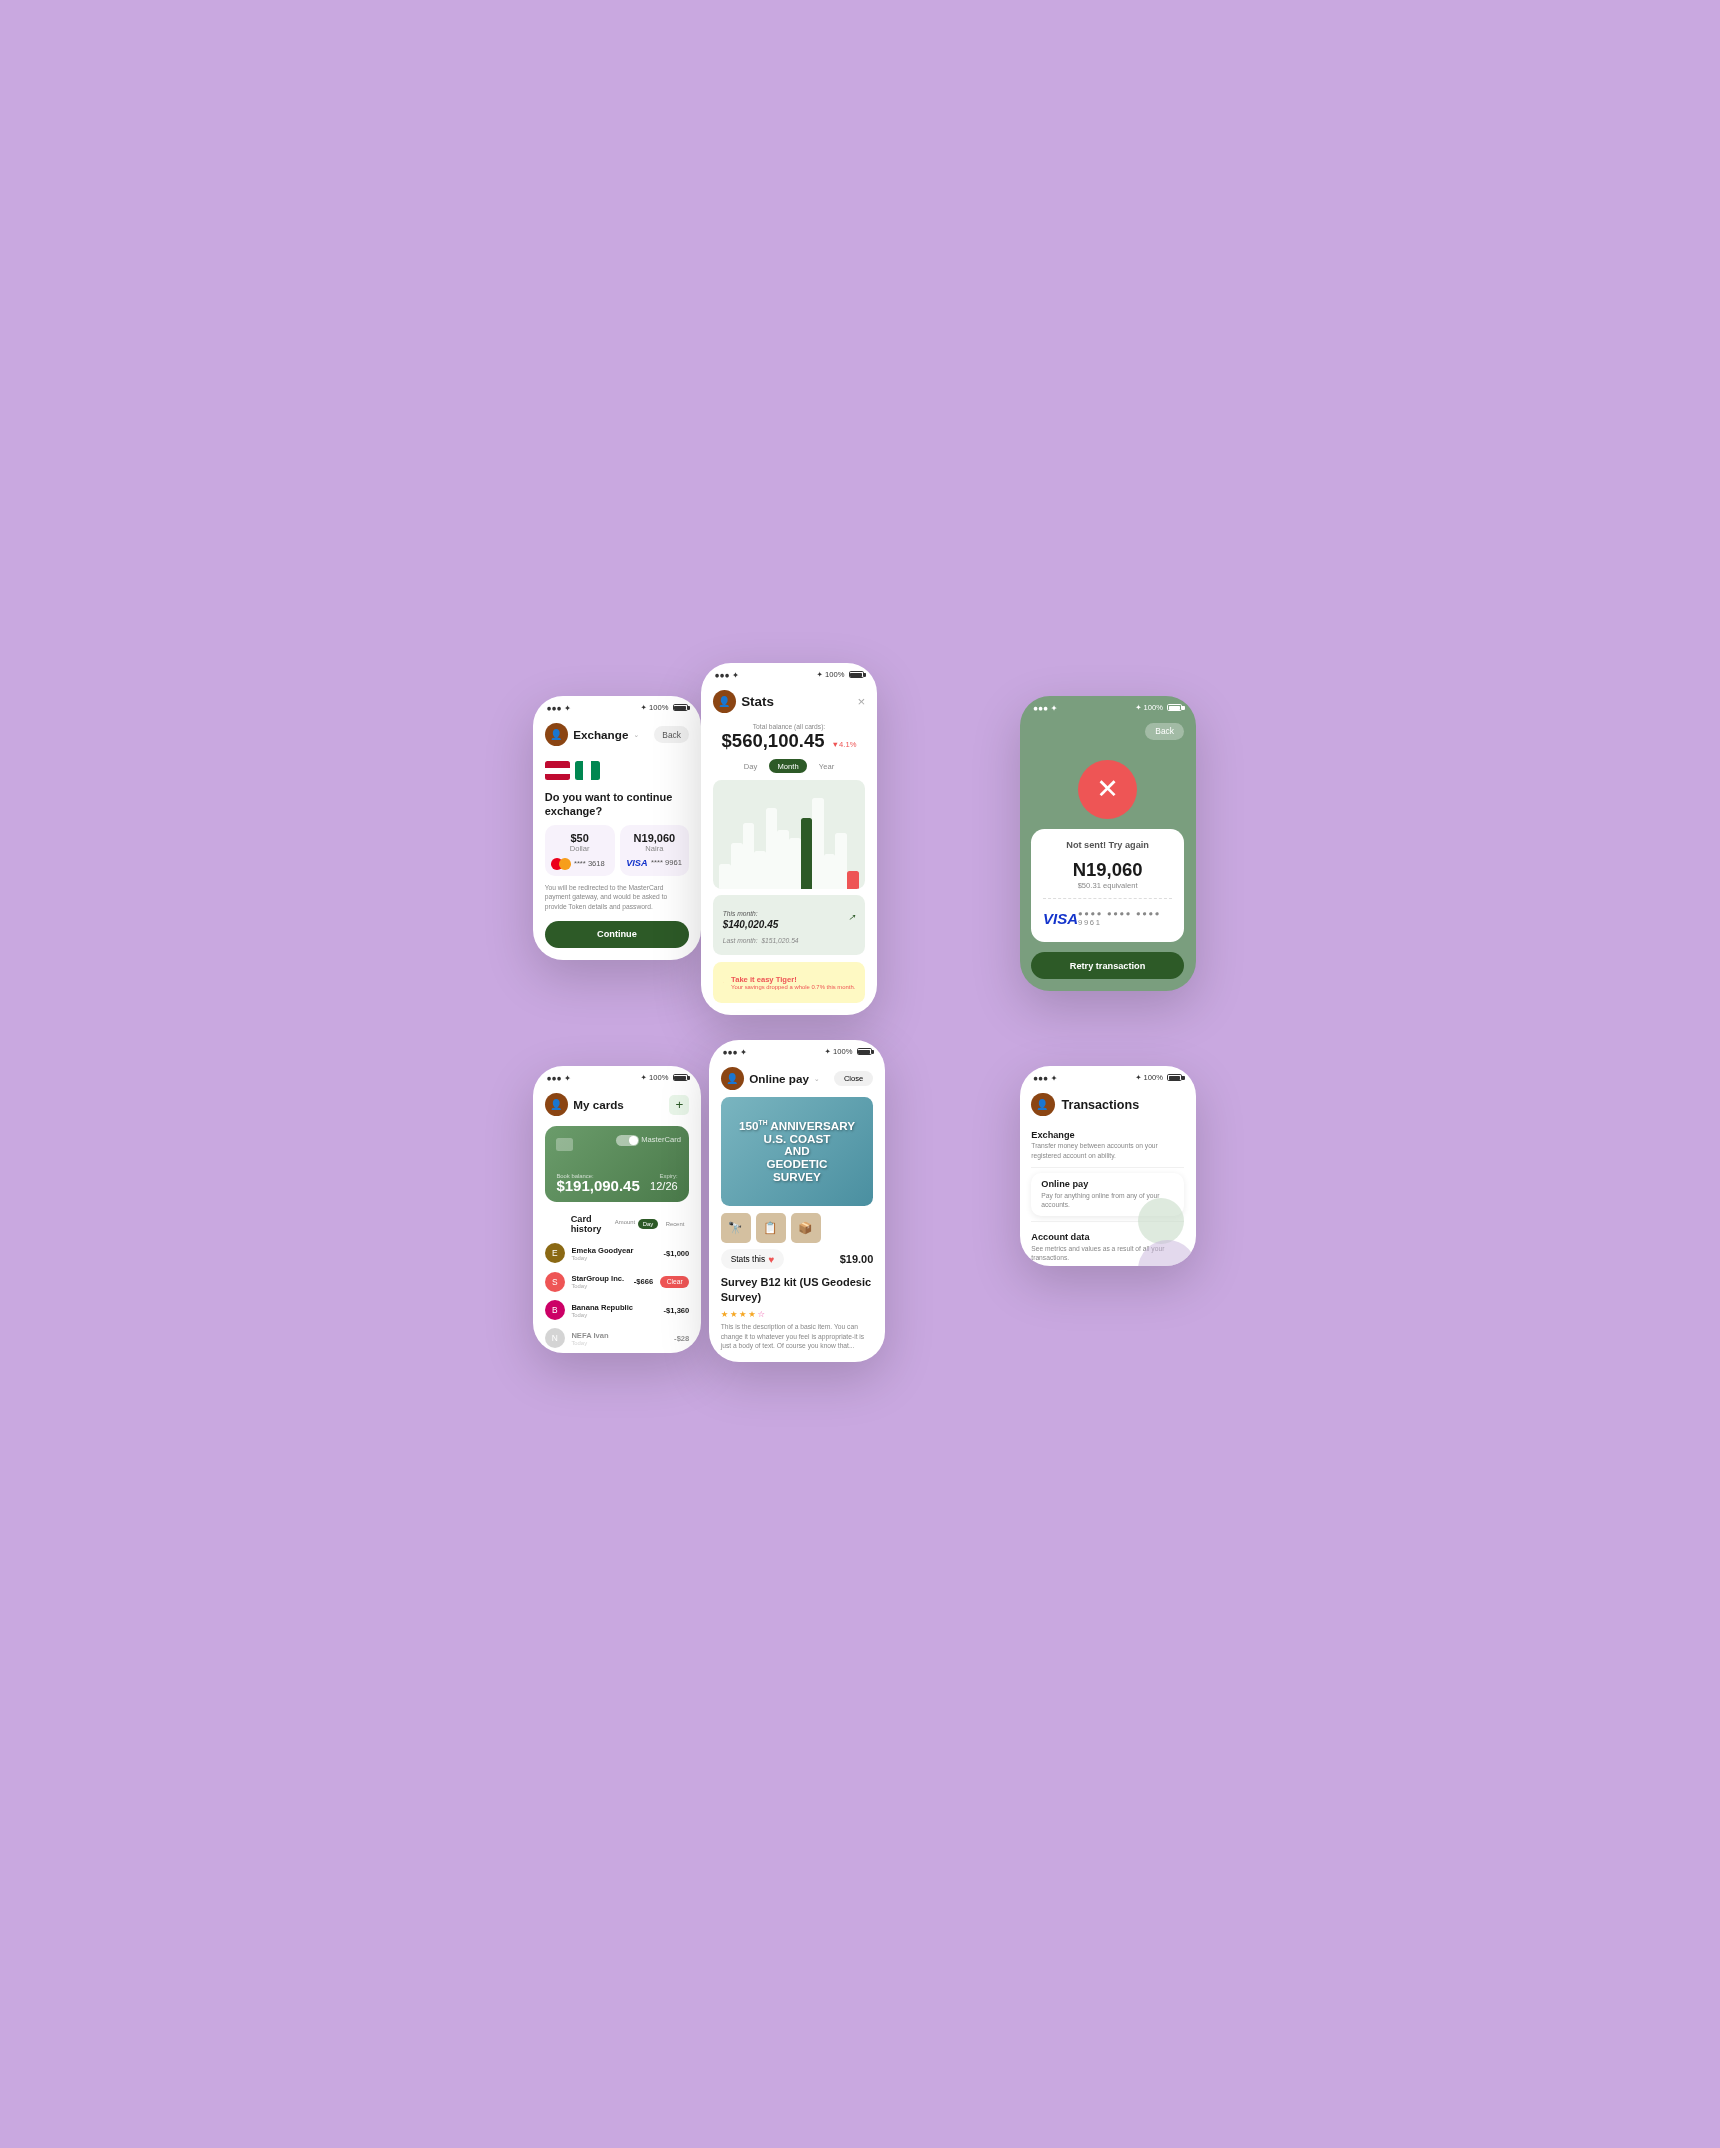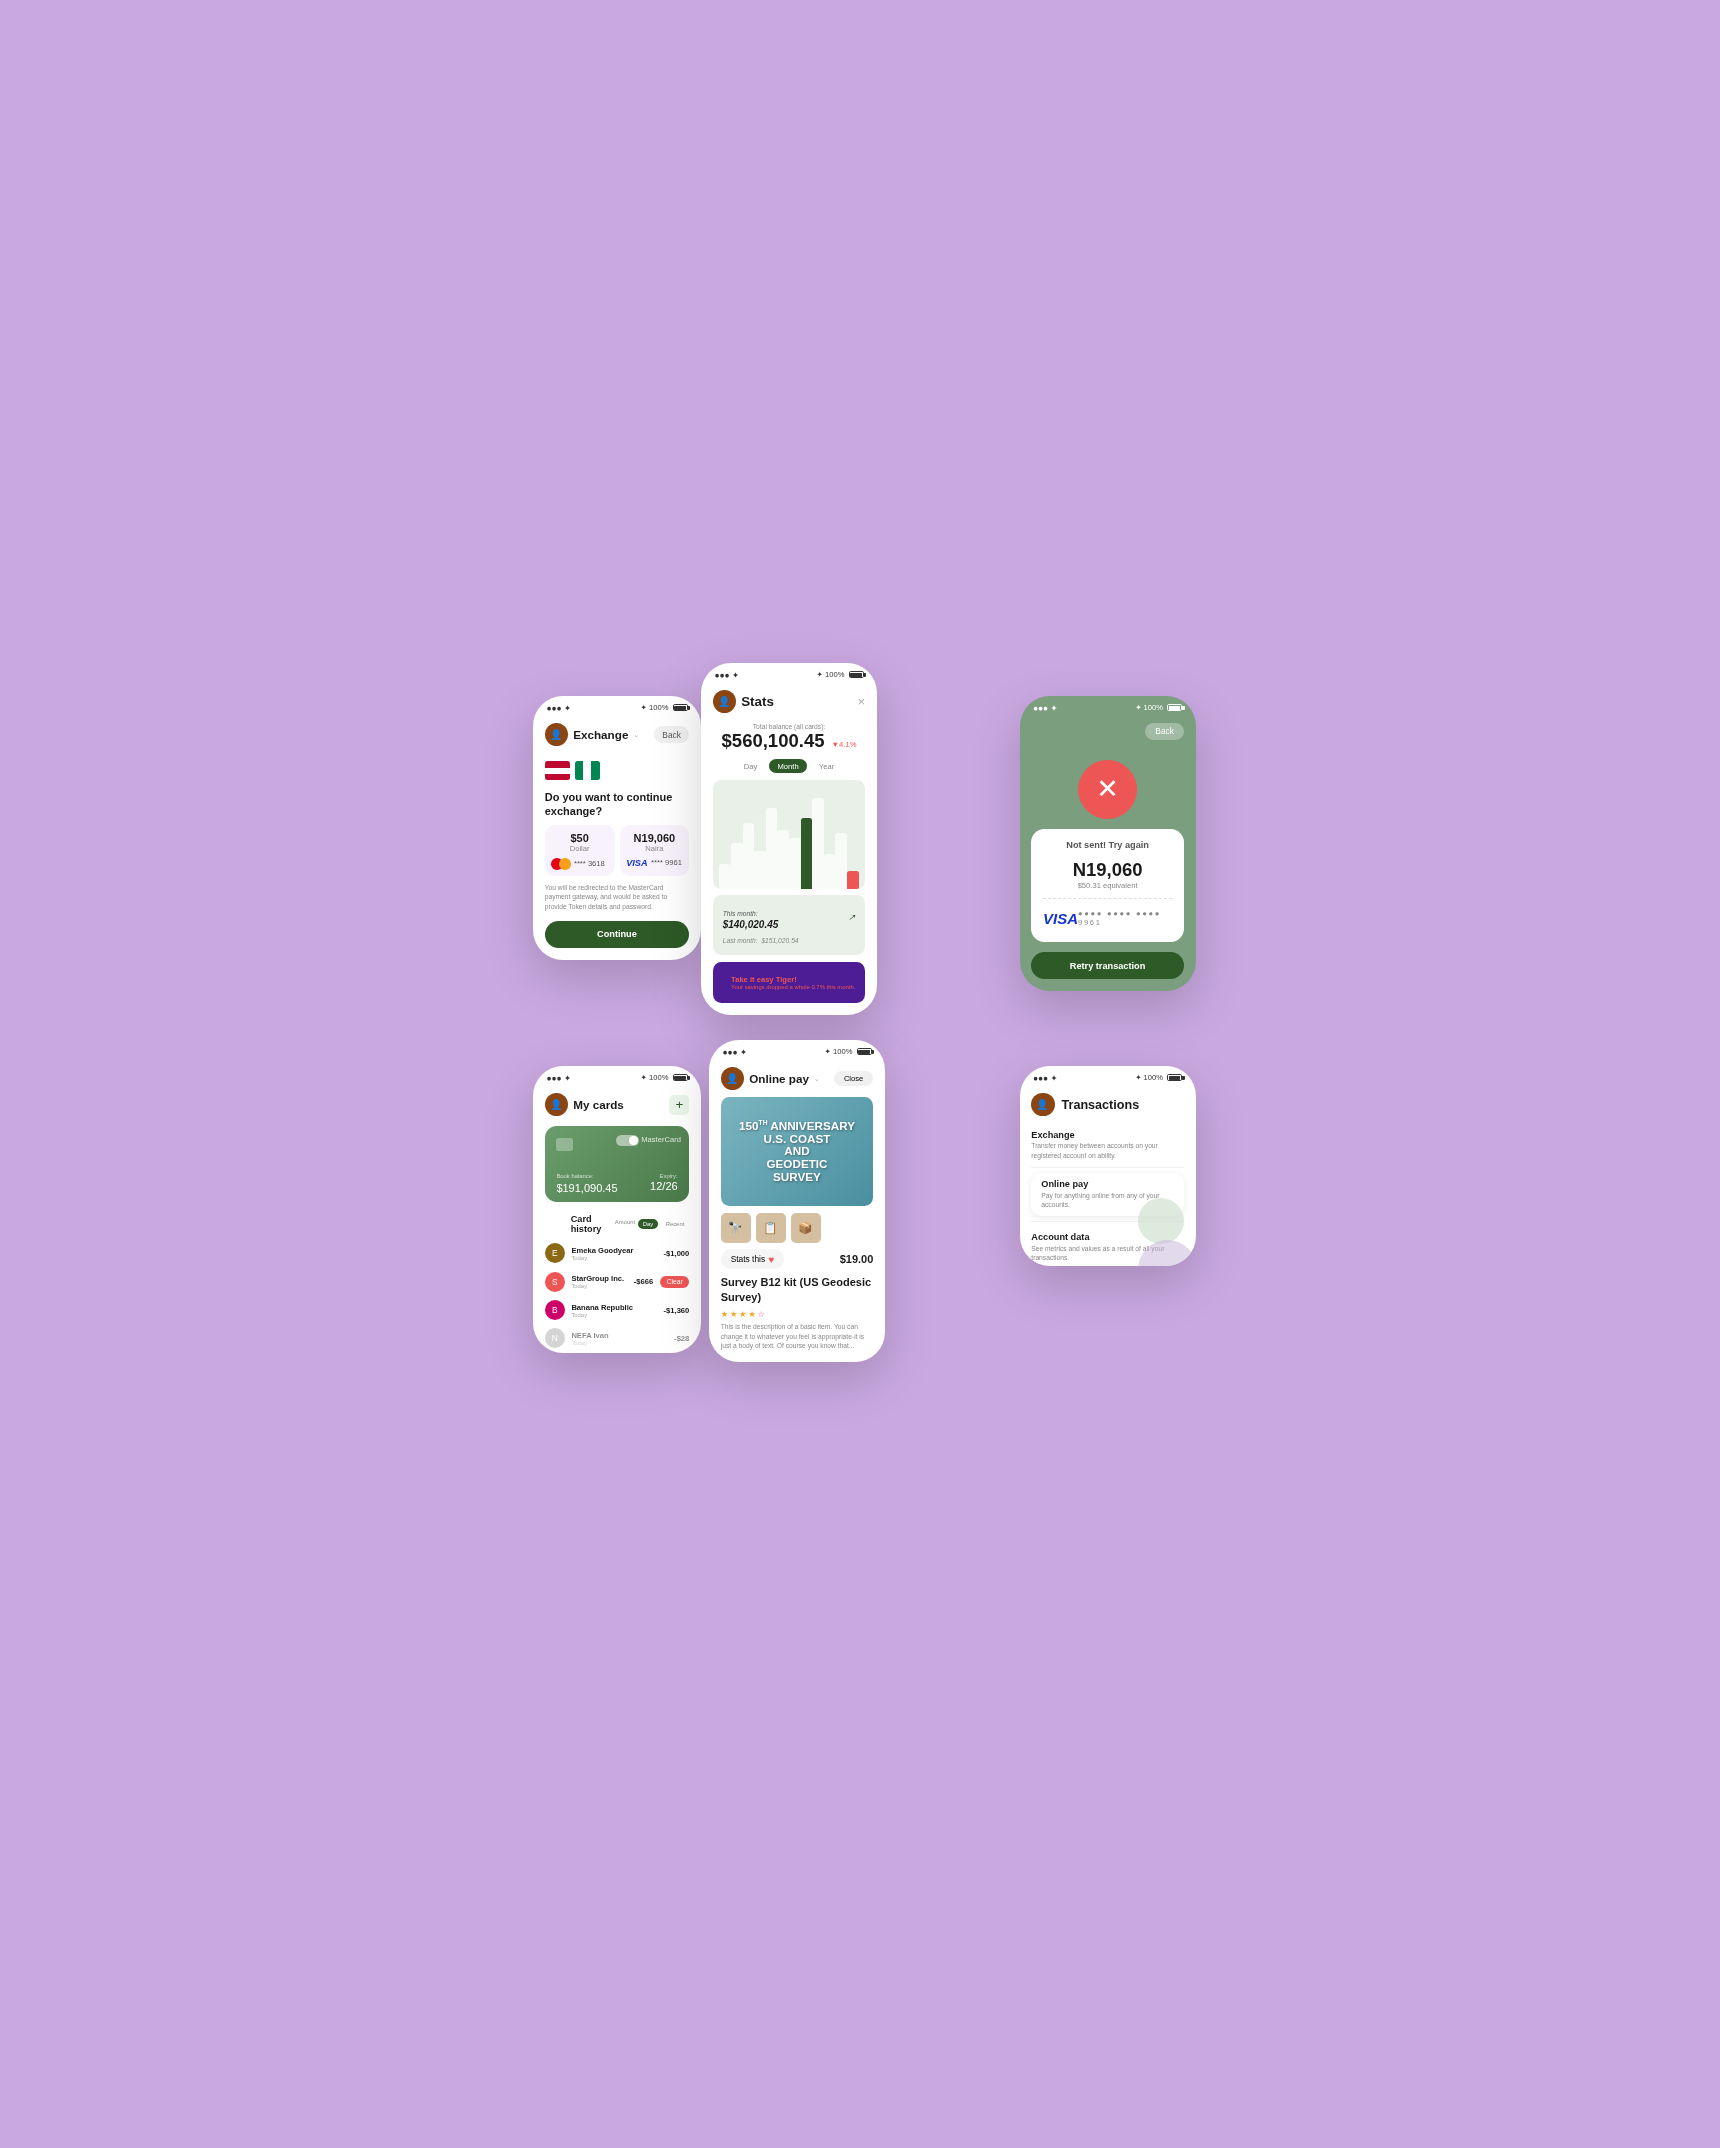--- a/index.html
+++ b/index.html
@@ -326,21 +326,21 @@
     }
     .stats-arrow {
       color: #2d5a27;
       font-size: 8.4px;
     }
     .stats-last {
       font-size: 6.7px;
       color: #888;
     }
     .take-it-easy {
-      background: #4c1d95;
+      background: #fef9c3;
       margin: 0 11.7px 11.7px;
       border-radius: 8.4px;
       padding: 8.4px 10px;
       display: flex;
       align-items: center;
       gap: 6.7px;
     }
     .wave-line {
       flex: 1;
     }
@@ -512,22 +512,22 @@
       margin-left: auto;
     }
     .card-balance-label {
       font-size: 5.9px;
       color: rgba(255,255,255,0.7);
       position: absolute;
       bottom: 23.5px;
       left: 11.7px;
     }
     .card-balance {
-      font-size: 11px;
-      font-weight: 400;
+      font-size: 15px;
+      font-weight: 700;
       color: white;
       position: absolute;
       bottom: 8.4px;
       left: 11.7px;
     }
     .card-expiry-label {
       font-size: 5.9px;
       color: rgba(255,255,255,0.7);
       position: absolute;
       bottom: 23.5px;

